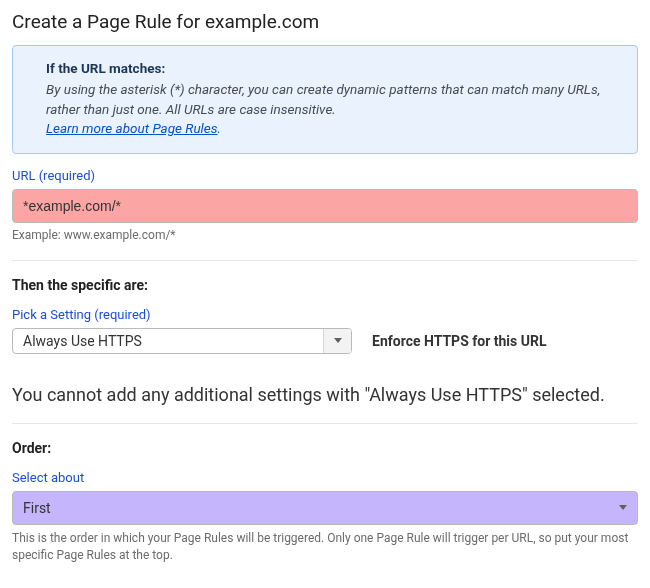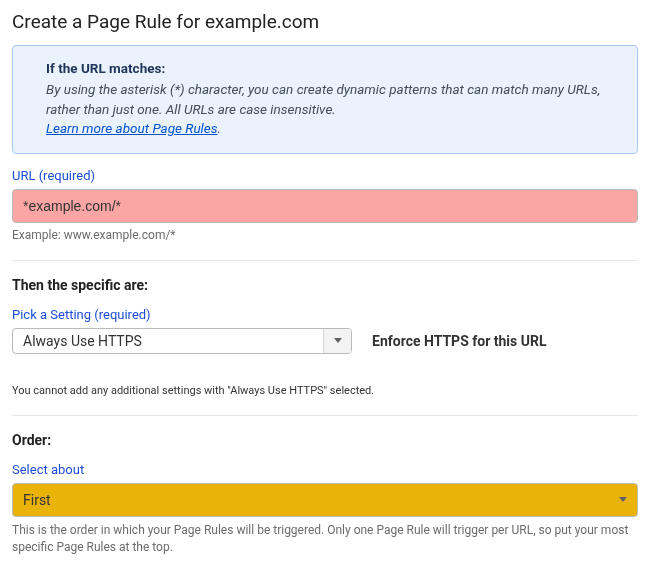--- a/index.html
+++ b/index.html
@@ -112,32 +112,32 @@
     .select-btn svg {
       width: 8px;
       height: 5px;
     }
     .setting-desc {
       font-size: 14px;
       color: #333;
       font-weight: bold;
     }
     .note-text {
-      font-size: 11px;
+      font-size: 18px;
       color: #333;
       margin-top: 30px;
       margin-bottom: 18px;
     }
     .order-select-wrap {
       position: relative;
       width: 100%;
       height: 34px;
       border: 1px solid #bababa;
       border-radius: 4px;
-      background: #eab308;
+      background: #c4b5fd;
       display: flex;
       align-items: center;
       padding: 0 10px;
       cursor: pointer;
     }
     .order-select-wrap .select-val {
       flex: 1;
       font-size: 14px;
       color: #333;
     }

